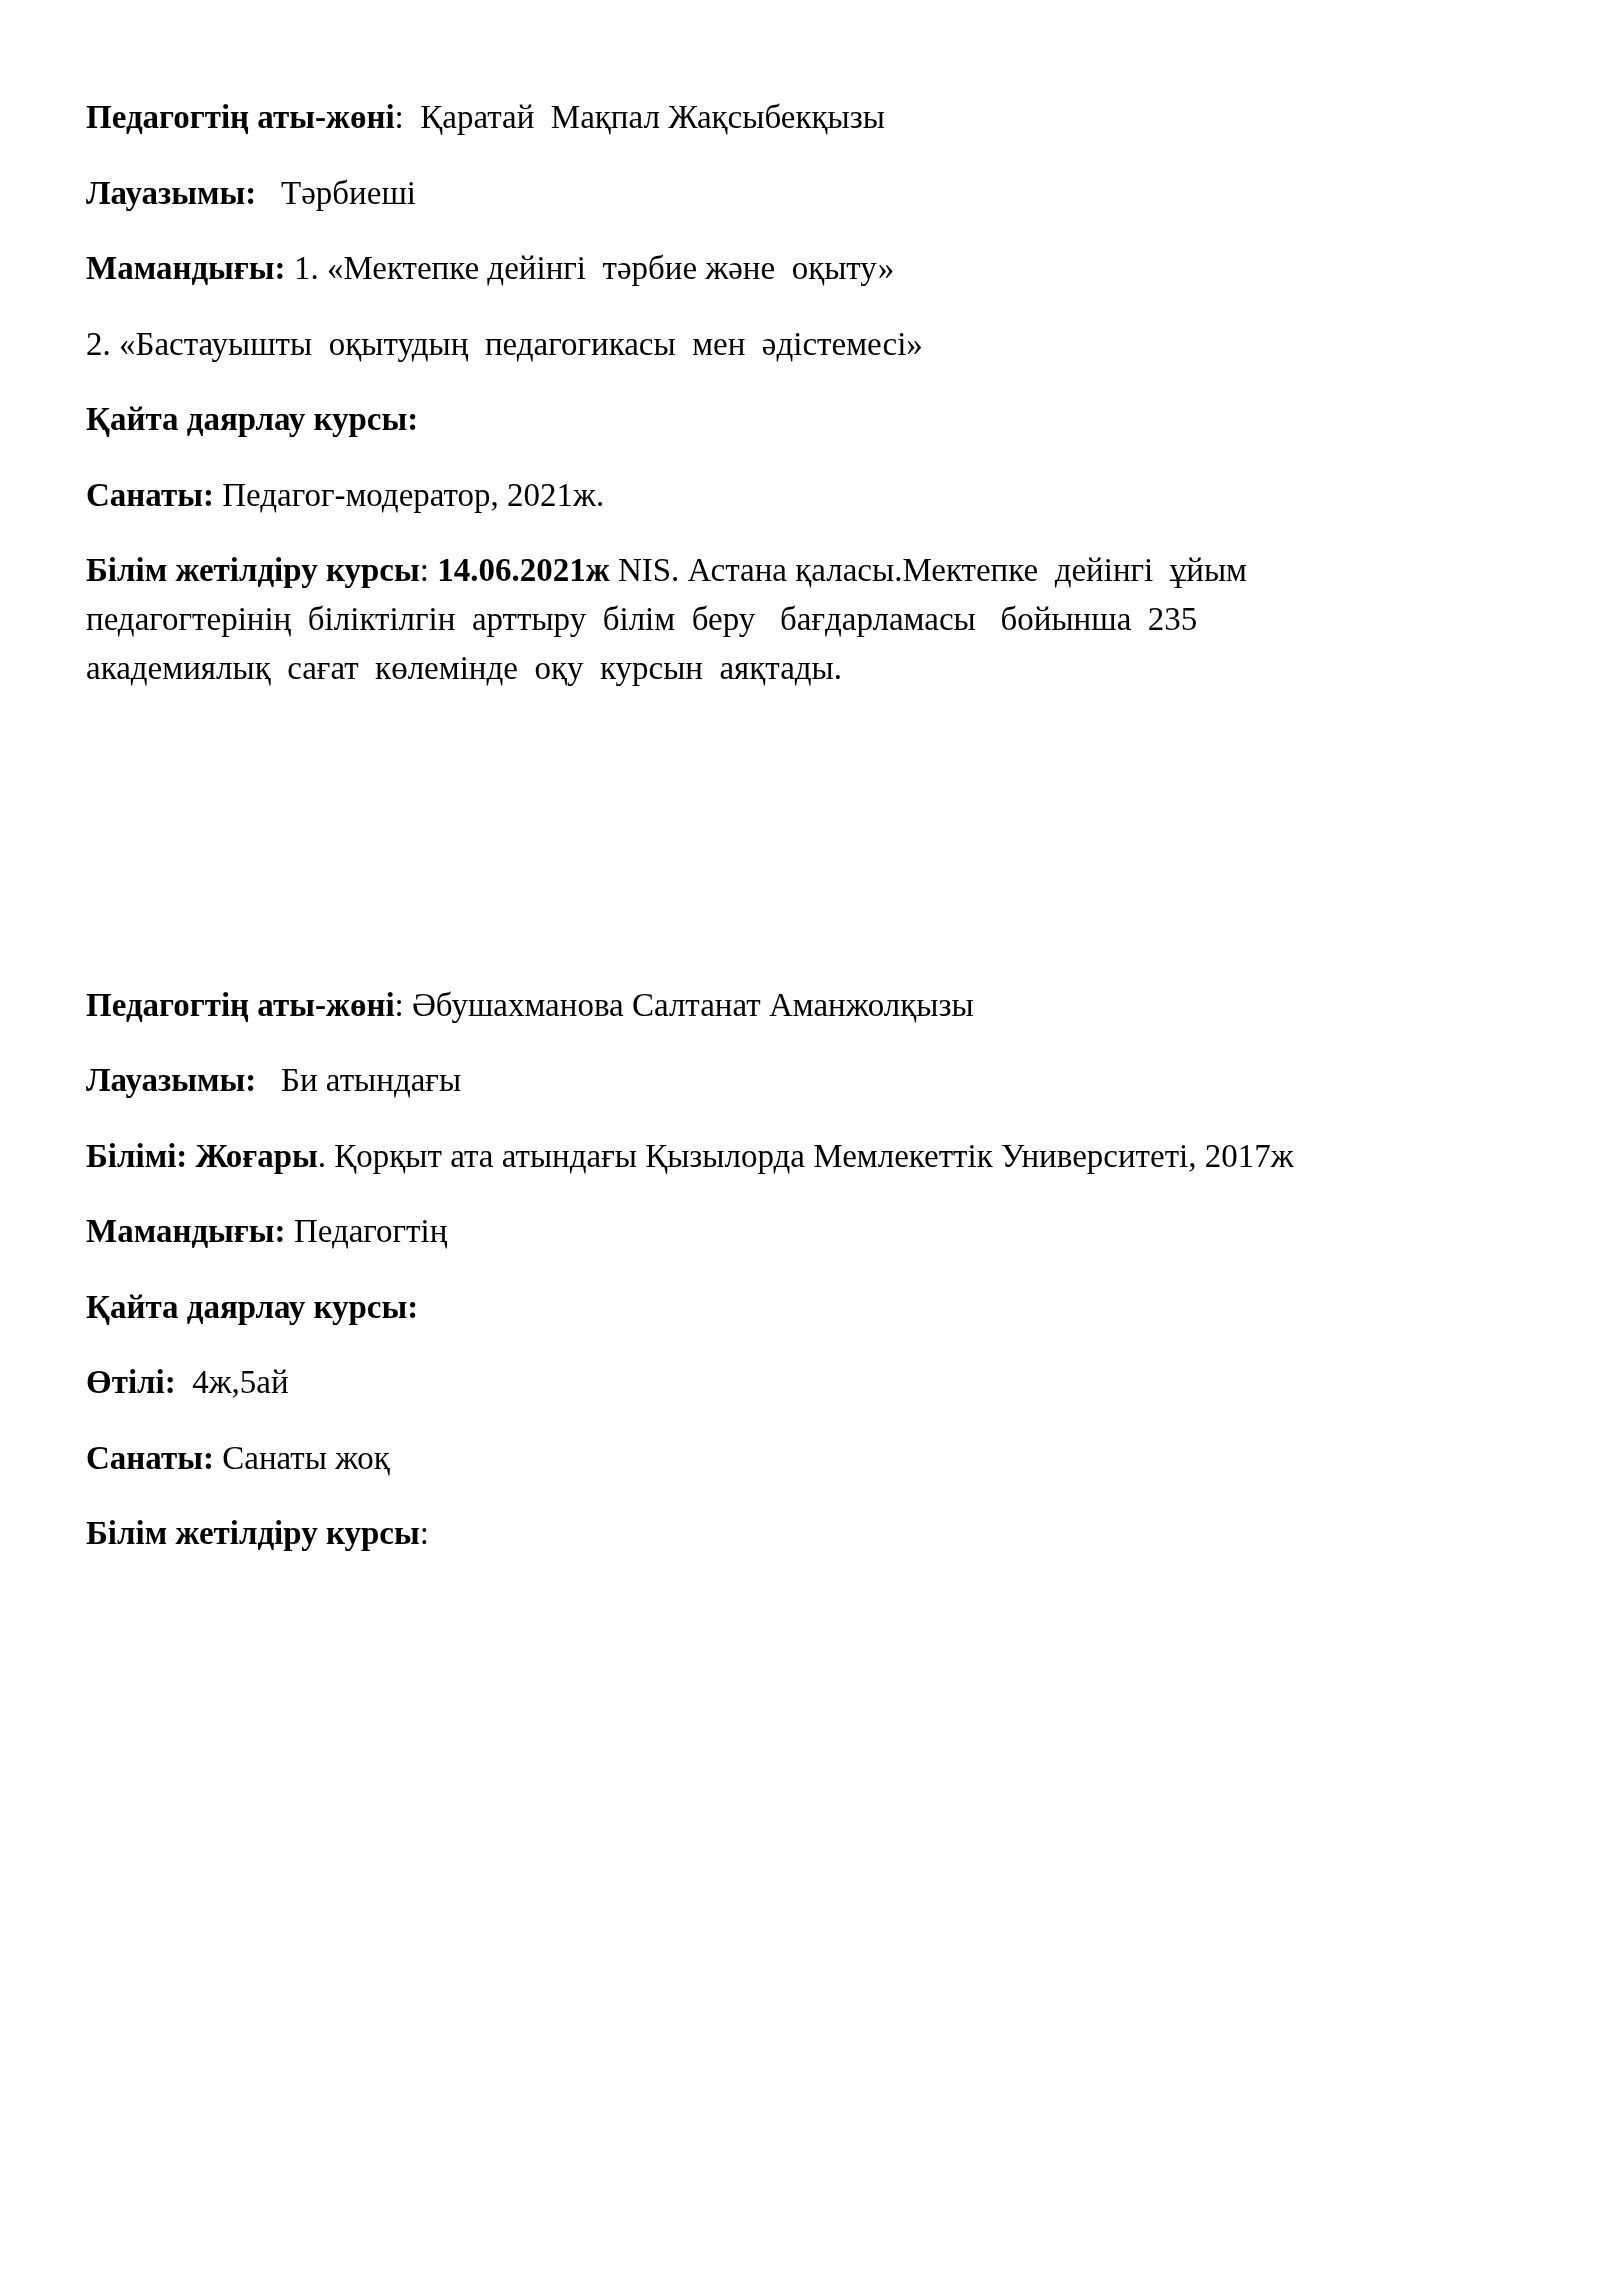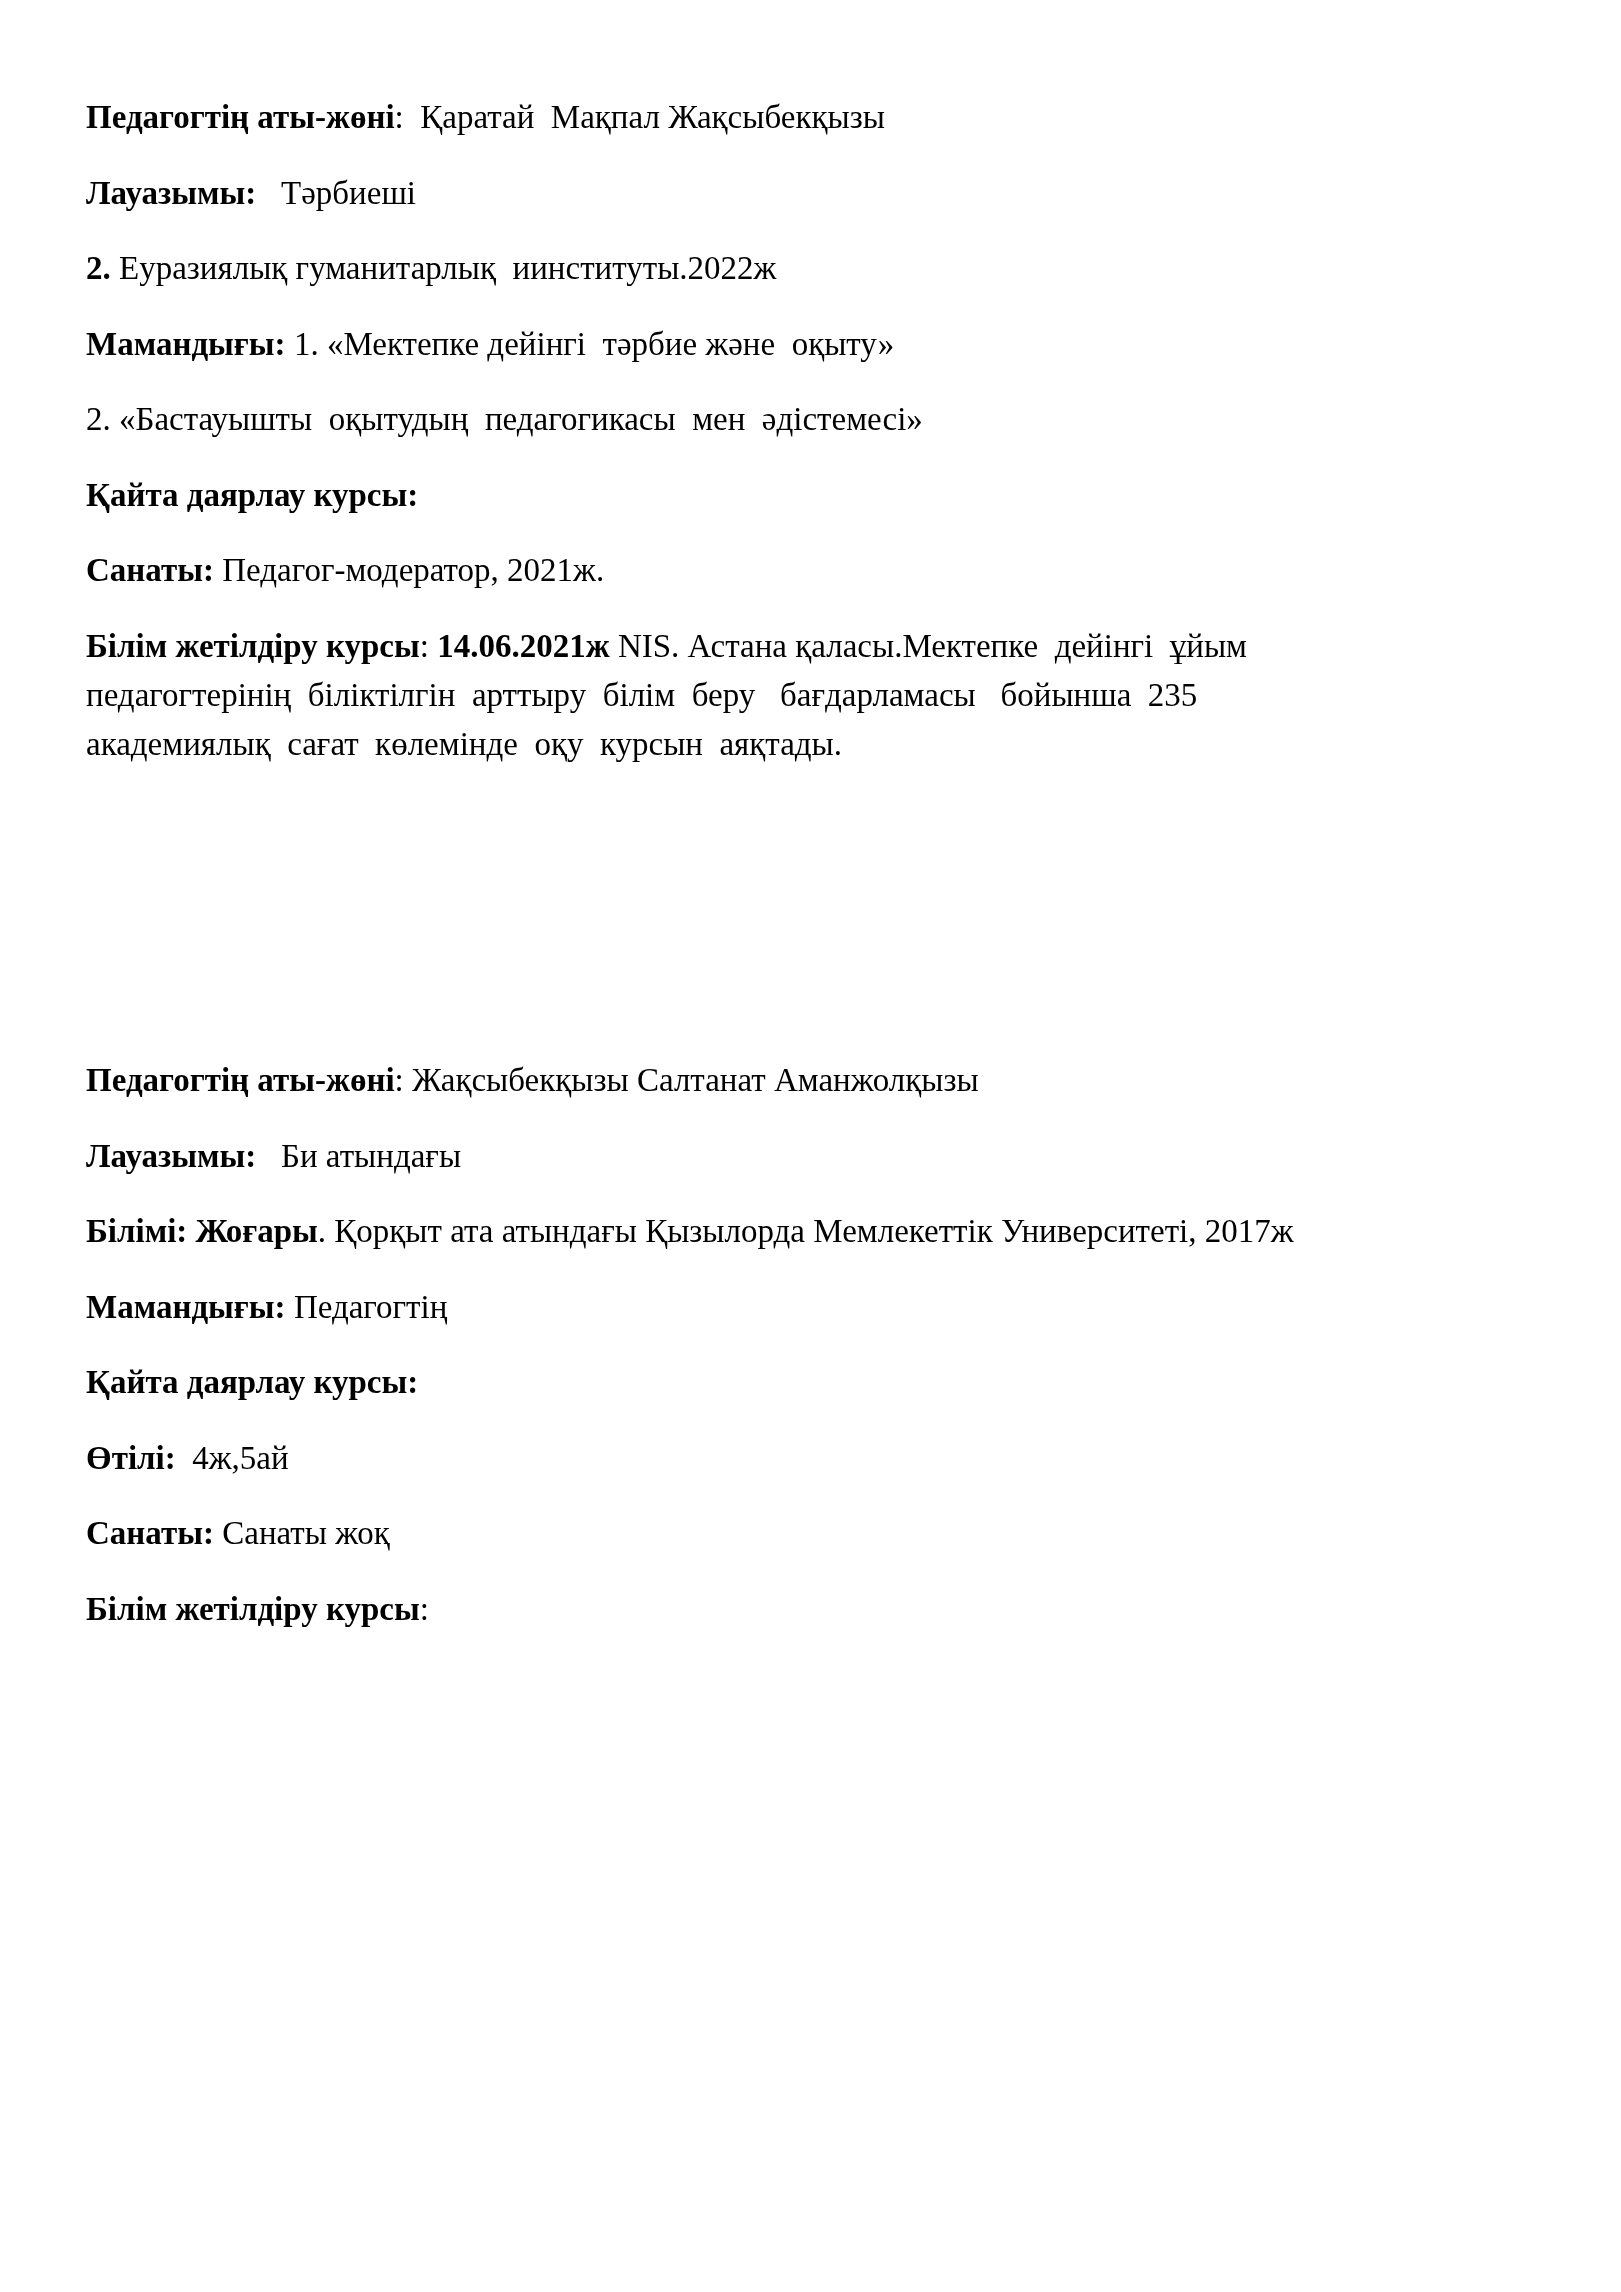--- a/index.html
+++ b/index.html
@@ -26,31 +26,30 @@
   .seg { font-weight: normal; }
   .seg.b { font-weight: bold; }
 </style>
 </head>
 <body>
 
 <main class="page" style="background: rgb(255, 255, 255); color: rgb(0, 0, 0);">
     <section class="profile">
       <p class="line"><span class="seg b">Педагогтің аты-жөні</span><span class="seg">:  Қаратай  Мақпал Жақсыбекқызы</span></p>
       <p class="line"><span class="seg b">Лауазымы:</span><span class="seg">   Тәрбиеші</span></p>
-      <p class="line"><span class="seg b">2.</span><span class="seg"> Еуразиялық гуманитарлық  иинституты.2022ж</span></p>
       <p class="line"><span class="seg b">Мамандығы:</span><span class="seg"> 1. «Мектепке дейінгі  тәрбие және  оқыту»</span></p>
       <p class="line"><span class="seg">2. «Бастауышты  оқытудың  педагогикасы  мен  әдістемесі»</span></p>
       <p class="line"><span class="seg b">Қайта даярлау курсы:</span></p>
       <p class="line"><span class="seg b">Санаты:</span><span class="seg"> Педагог-модератор, 2021ж.</span></p>
       <p class="line"><span class="seg b">Білім жетілдіру курсы</span><span class="seg">: </span><span class="seg b">14.06.2021ж</span><span class="seg"> NIS. Астана қаласы.Мектепке  дейінгі  ұйым
 педагогтерінің  біліктілгін  арттыру  білім  беру   бағдарламасы   бойынша  235
 академиялық  сағат  көлемінде  оқу  курсын  аяқтады.</span></p>
     </section>
     <section class="profile profile-gap">
-      <p class="line"><span class="seg b">Педагогтің аты-жөні</span><span class="seg">: Жақсыбекқызы Салтанат Аманжолқызы</span></p>
+      <p class="line"><span class="seg b">Педагогтің аты-жөні</span><span class="seg">: Әбушахманова Салтанат Аманжолқызы</span></p>
       <p class="line"><span class="seg b">Лауазымы:</span><span class="seg">   Би атындағы</span></p>
       <p class="line"><span class="seg b">Білімі: Жоғары</span><span class="seg">. Қорқыт ата атындағы Қызылорда Мемлекеттік Университеті, 2017ж</span></p>
       <p class="line"><span class="seg b">Мамандығы:</span><span class="seg"> Педагогтің</span></p>
       <p class="line"><span class="seg b">Қайта даярлау курсы:</span></p>
       <p class="line"><span class="seg b">Өтілі:</span><span class="seg">  4ж,5ай</span></p>
       <p class="line"><span class="seg b">Санаты:</span><span class="seg"> Санаты жоқ</span></p>
       <p class="line"><span class="seg b">Білім жетілдіру курсы</span><span class="seg">:</span></p>
     </section>
   </main>
 

